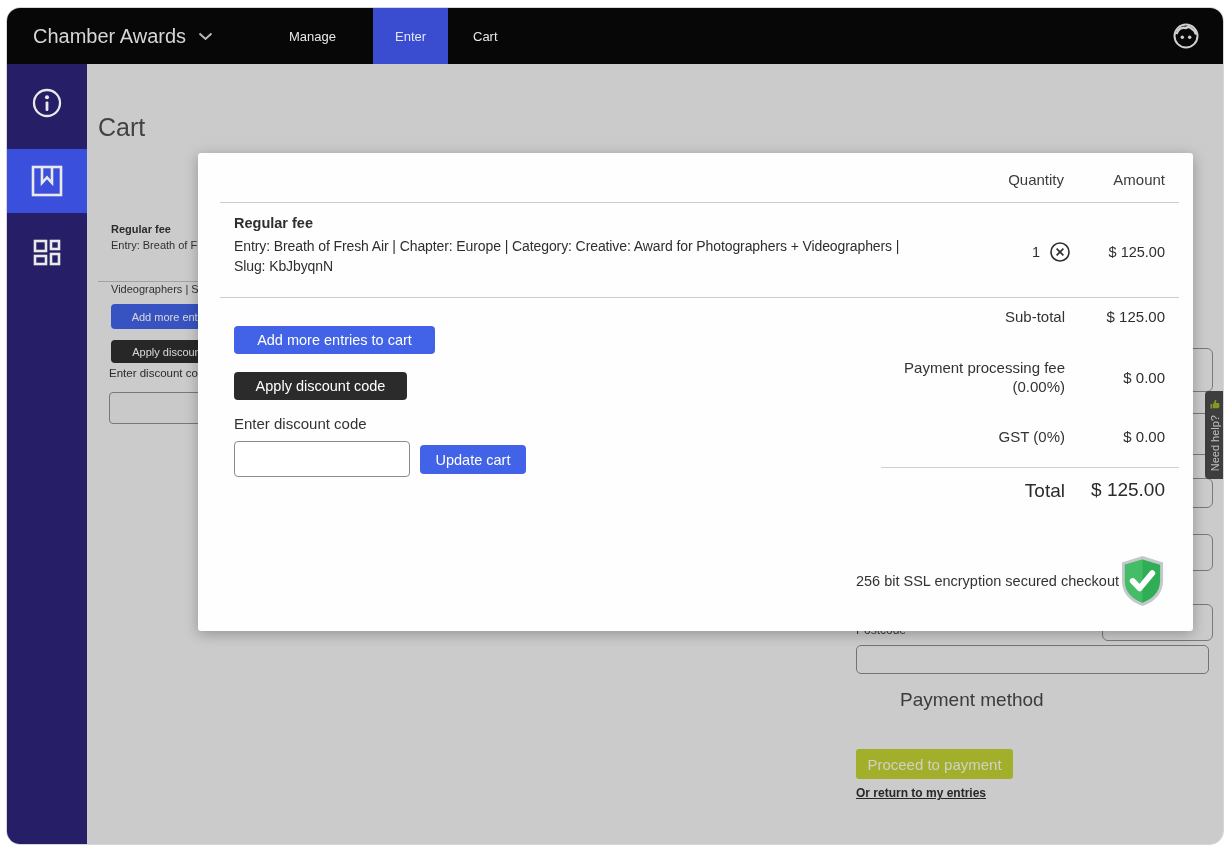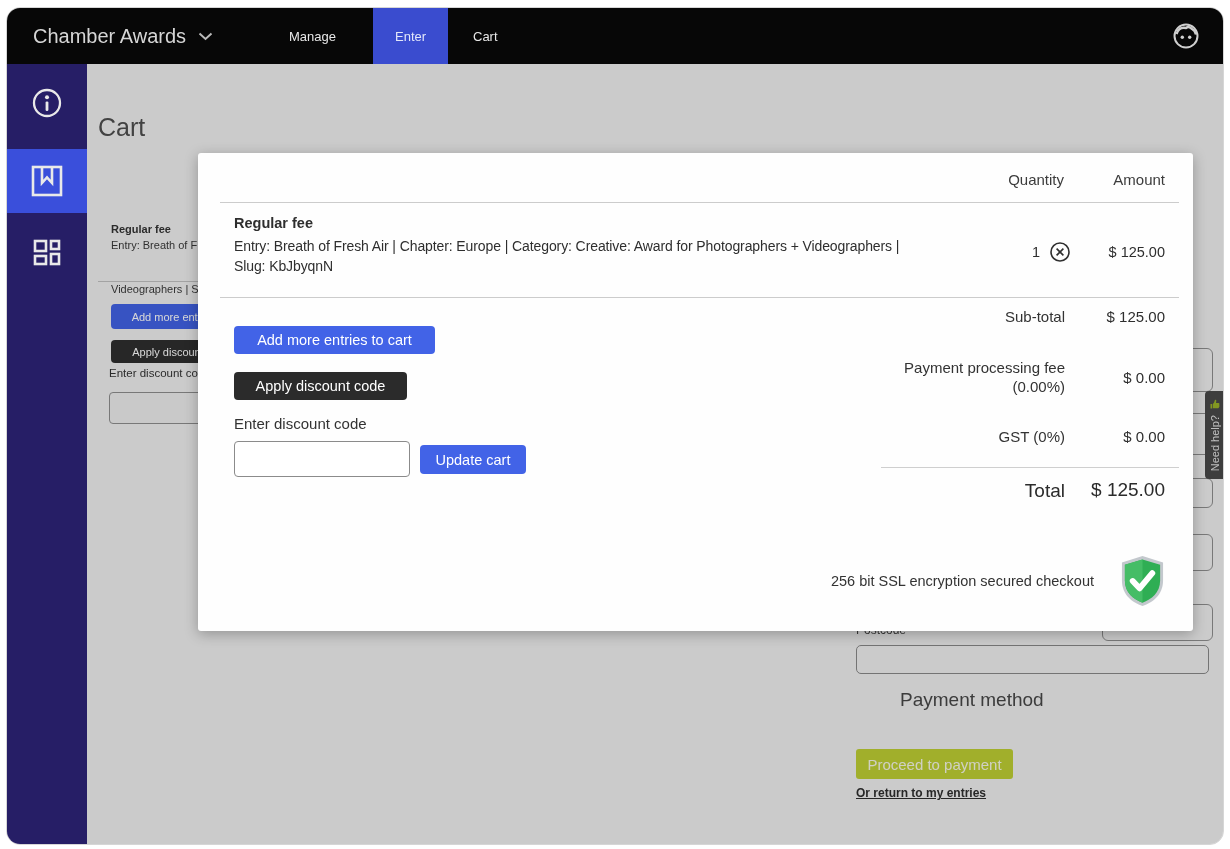--- a/index.html
+++ b/index.html
@@ -83,21 +83,21 @@
                   font-family:"Liberation Sans",sans-serif; }
   .m-update { position:absolute; left:222px; top:292px; width:106px; height:29px; background:#4263e7; }
 
   .t-row { position:absolute; right:28px; display:flex; align-items:center; }
   .t-label { width:360px; text-align:right; font-size:15px; color:#333; line-height:19px; }
   .t-value { width:100px; text-align:right; font-size:15px; color:#2e2e2e; }
   .t-row.total .t-label { font-size:19px; color:#2b2b2b; }
   .t-row.total .t-value { font-size:19px; color:#2b2b2b; }
   .t-divider { position:absolute; left:683px; right:14px; top:314px; height:1px; background:#cfcfcf; }
 
-  .ssl-row { position:absolute; right:27px; top:402px; display:flex; align-items:center; gap:25px; }
+  .ssl-row { position:absolute; right:27px; top:402px; display:flex; align-items:center; gap:0; }
   .ssl-text { font-size:14.5px; color:#333; }
 </style>
 </head>
 <body>
 
 <div class="canvas">
   <div class="window">
 
     <div class="topnav">
       <div class="brand">

